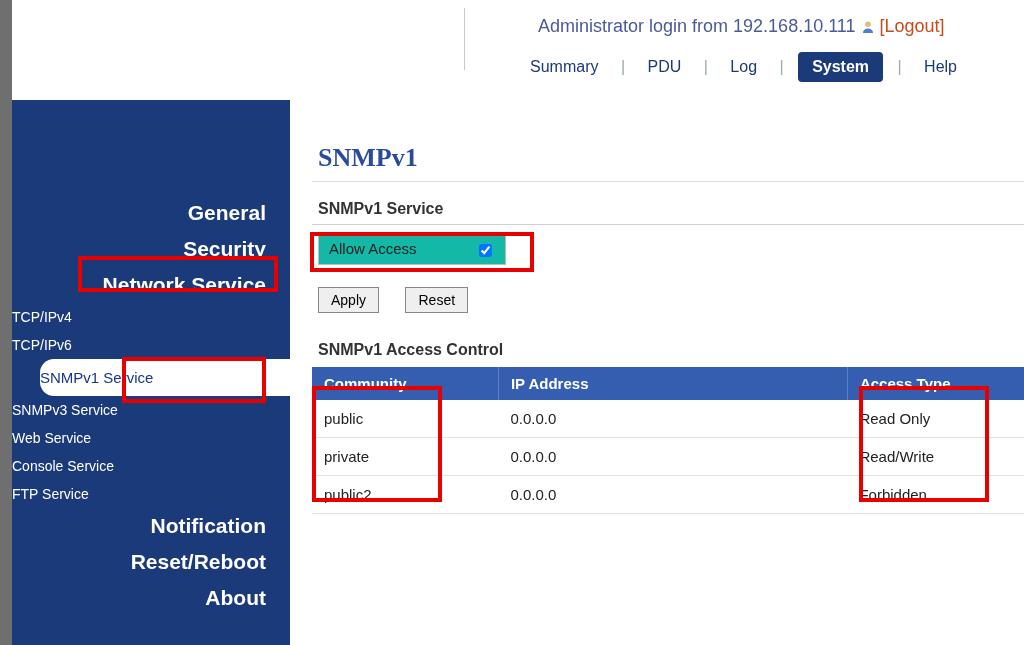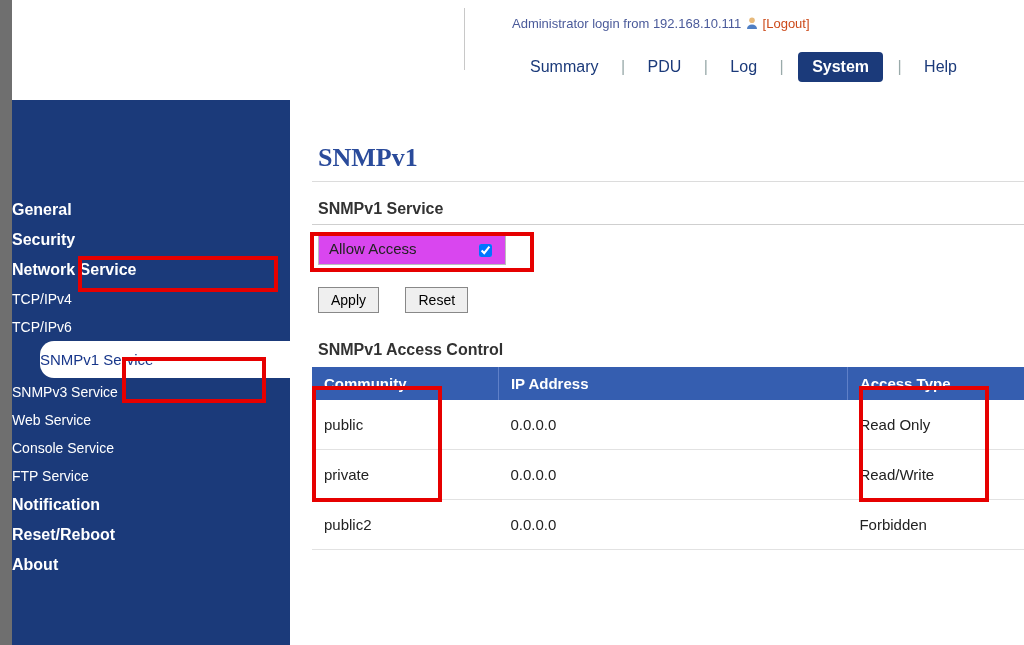--- a/index.html
+++ b/index.html
@@ -1,53 +1,53 @@
 <!DOCTYPE html>
 <html><head>
 <meta charset="utf-8">
 <style>
   html,body{margin:0;padding:0;width:1024px;height:645px;font-family:Arial,Helvetica,sans-serif;background:#6f6f6f;overflow:hidden}
   .outer{position:absolute;left:12px;top:0;width:1012px;height:645px;background:#fff}
   
   .hdr{position:absolute;left:0;top:0;right:0;height:100px;background:#fff;border-radius:0 0 18px 18px;}
   .logo{position:absolute;left:36px;top:20px;color:#17368a;font-size:31px;font-weight:900;font-family:"Arial Black",Arial,sans-serif;letter-spacing:-.5px}
   .hdr-vline{position:absolute;left:452px;top:8px;width:1px;height:62px;background:#c8c8c8}
-  .login-line{position:absolute;left:500px;top:16px;font-size:13px;color:#4a5a9a}
+  .login-line{position:absolute;left:526px;top:16px;font-size:18px;color:#4a5a9a}
   .login-ip{color:#4a5a9a}
   .login-user-icon{display:inline-block;width:14px;height:14px;vertical-align:-2px}
   .logout{color:#cc4a1a}
   .topnav{position:absolute;left:510px;top:52px;font-size:16px;color:#1b3a7a;font-weight:500}
   .topnav span{display:inline-block}
   .topnav .sep{color:#9aa;margin:0 10px}
   .topnav .item{padding:4px 8px;cursor:pointer}
   .topnav .item.active{background:#1b3a7a;color:#fff;border-radius:4px;padding:6px 14px;font-weight:700}
   
   .leftpanel{position:absolute;left:0;top:100px;width:278px;height:545px;background:#1b3a7a}
   
   .content{position:absolute;left:278px;top:125px;width:746px;height:520px;background:#fff;border-radius:18px 0 0 0;padding-left:22px;padding-top:12px;box-sizing:border-box}
   
   .side{position:absolute;left:0;top:195px;width:278px}
-  .side .grp{color:#fff;font-weight:700;font-size:16px;padding:6px 24px 6px 0}
+  .side .grp{color:#fff;font-weight:700;font-size:21px;text-align:right;padding:6px 24px 6px 0}
   .side .sub{color:#fff;font-size:14px;text-align:left;padding:6px 24px 6px 0}
   .side .sub.active{background:#fff;color:#17368a;font-size:15px;border-radius:14px 0 0 14px;margin-left:28px;padding:10px 24px 10px 0}
   
   .redbox{position:absolute;border:4px solid #e60000;z-index:50;box-sizing:border-box}
   
   .pagetitle{color:#2a4b9b;font-size:26px;font-weight:700;font-family:"Times New Roman",serif;border-bottom:1px solid #dcdcdc;padding:6px 0 8px 6px;margin-right:10px}
   .secthead{color:#323232;font-size:16px;font-weight:600;margin:18px 0 6px 6px}
-  .allow-row{border:1px solid #bcbcbc;background:#d946ef;display:inline-block;padding:4px 10px;font-size:15px;color:#222;margin-left:6px}
+  .allow-row{border:1px solid #bcbcbc;background:#14b8a6;display:inline-block;padding:4px 10px;font-size:15px;color:#222;margin-left:6px}
   .allow-row input{margin-left:58px;vertical-align:middle}
   .btnrow{margin:22px 0 0 6px}
   .btnrow button{font-size:14px;padding:4px 12px;border:1px solid #888;background:#efefef;cursor:pointer;margin-right:22px}
   .hr{border-top:1px solid #cfcfcf;margin:6px 10px 0 0}
   
   .tbl{margin:8px 10px 16px 0;border-collapse:collapse;width:712px;font-size:15px;color:#222}
   .tbl thead th{background:#355eb0;color:#fff;text-align:left;font-weight:600;padding:8px 12px;border-right:1px solid #5f80c8}
   .tbl thead th:last-child{border-right:none}
-  .tbl tbody td{padding:16px 12px;border-bottom:1px solid #e2e2e2}
+  .tbl tbody td{padding:10px 12px;border-bottom:1px solid #e2e2e2}
   .tbl td.c1{width:170px}
   .tbl td.c2{width:350px}
   .tbl td.c3{width:160px}
 </style>
 </head>
 <body>
 
 <div class="outer">
 
   <div class="leftpanel"></div>

